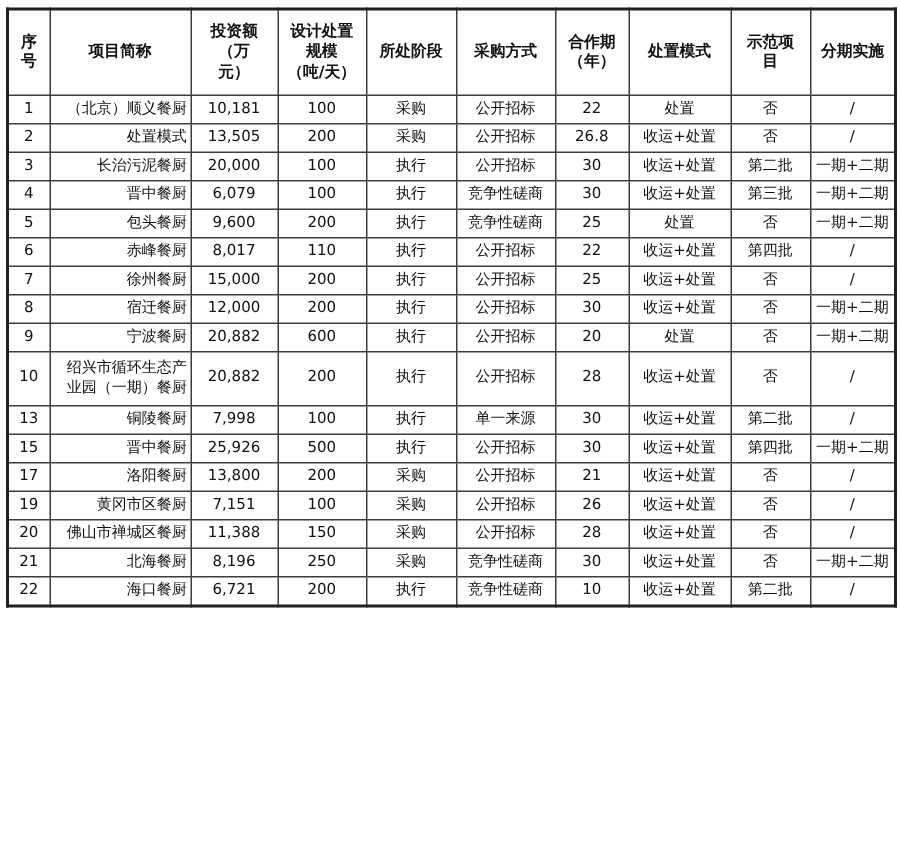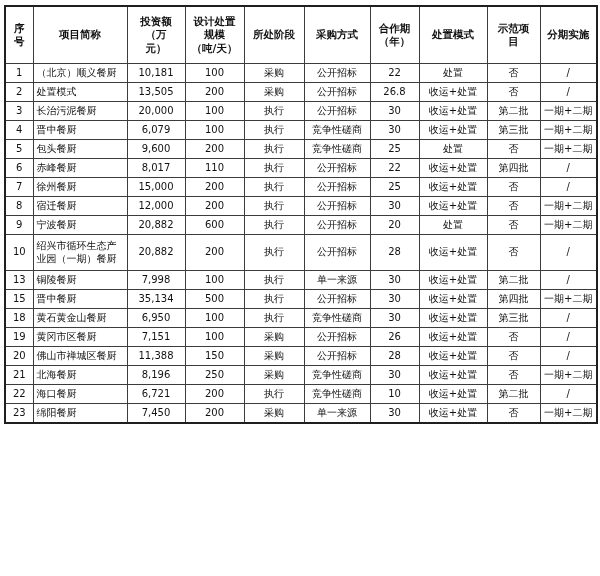--- a/index.html
+++ b/index.html
@@ -35,21 +35,21 @@
     font-weight: bold;
     height: 56px;
     background: #ffffff;
   }
   td {
     font-size: 10px;
   }
   tr.body-row { height: 19px; }
   tr.body-row.tall { height: 36px; }
   td.name {
-    text-align: left;
+    text-align: right;
     padding-left: 3px;
   }
 </style>
 </head>
 <body>
 
 <div class="table-wrap">
   <table class="project-table">
     <colgroup>
       <col style="width:28px">
@@ -213,39 +213,39 @@
           <td>执行</td>
           <td>单一来源</td>
           <td>30</td>
           <td>收运+处置</td>
           <td>第二批</td>
           <td>/</td>
         </tr>
         <tr class="body-row">
           <td>15</td>
           <td class="name">晋中餐厨</td>
-          <td>35,134</td>
+          <td>25,926</td>
           <td>500</td>
           <td>执行</td>
           <td>公开招标</td>
           <td>30</td>
           <td>收运+处置</td>
           <td>第四批</td>
           <td>一期+二期</td>
         </tr>
         <tr class="body-row">
-          <td>18</td>
-          <td class="name">黄石黄金山餐厨</td>
-          <td>6,950</td>
-          <td>100</td>
-          <td>执行</td>
-          <td>竞争性磋商</td>
-          <td>30</td>
-          <td>收运+处置</td>
-          <td>第三批</td>
+          <td>17</td>
+          <td class="name">洛阳餐厨</td>
+          <td>13,800</td>
+          <td>200</td>
+          <td>采购</td>
+          <td>公开招标</td>
+          <td>21</td>
+          <td>收运+处置</td>
+          <td>否</td>
           <td>/</td>
         </tr>
         <tr class="body-row">
           <td>19</td>
           <td class="name">黄冈市区餐厨</td>
           <td>7,151</td>
           <td>100</td>
           <td>采购</td>
           <td>公开招标</td>
           <td>26</td>
@@ -281,28 +281,16 @@
           <td>22</td>
           <td class="name">海口餐厨</td>
           <td>6,721</td>
           <td>200</td>
           <td>执行</td>
           <td>竞争性磋商</td>
           <td>10</td>
           <td>收运+处置</td>
           <td>第二批</td>
           <td>/</td>
-        </tr>
-        <tr class="body-row">
-          <td>23</td>
-          <td class="name">绵阳餐厨</td>
-          <td>7,450</td>
-          <td>200</td>
-          <td>采购</td>
-          <td>单一来源</td>
-          <td>30</td>
-          <td>收运+处置</td>
-          <td>否</td>
-          <td>一期+二期</td>
         </tr>
       </tbody>
   </table>
 </div>
 
 </body></html>

